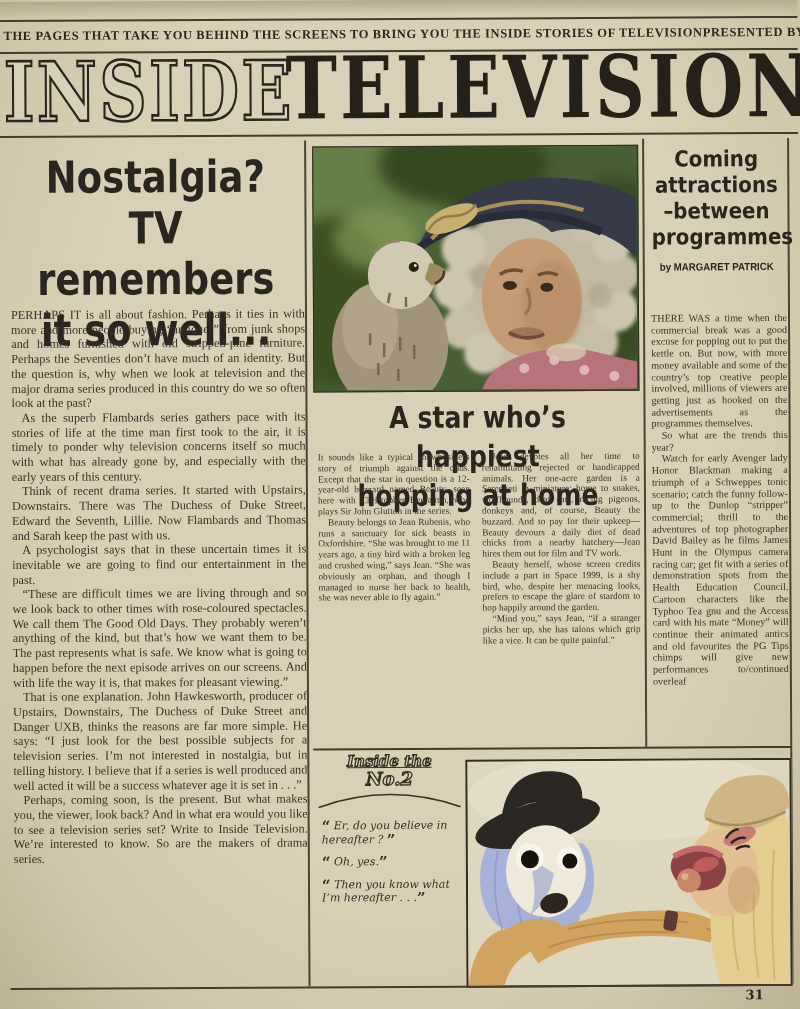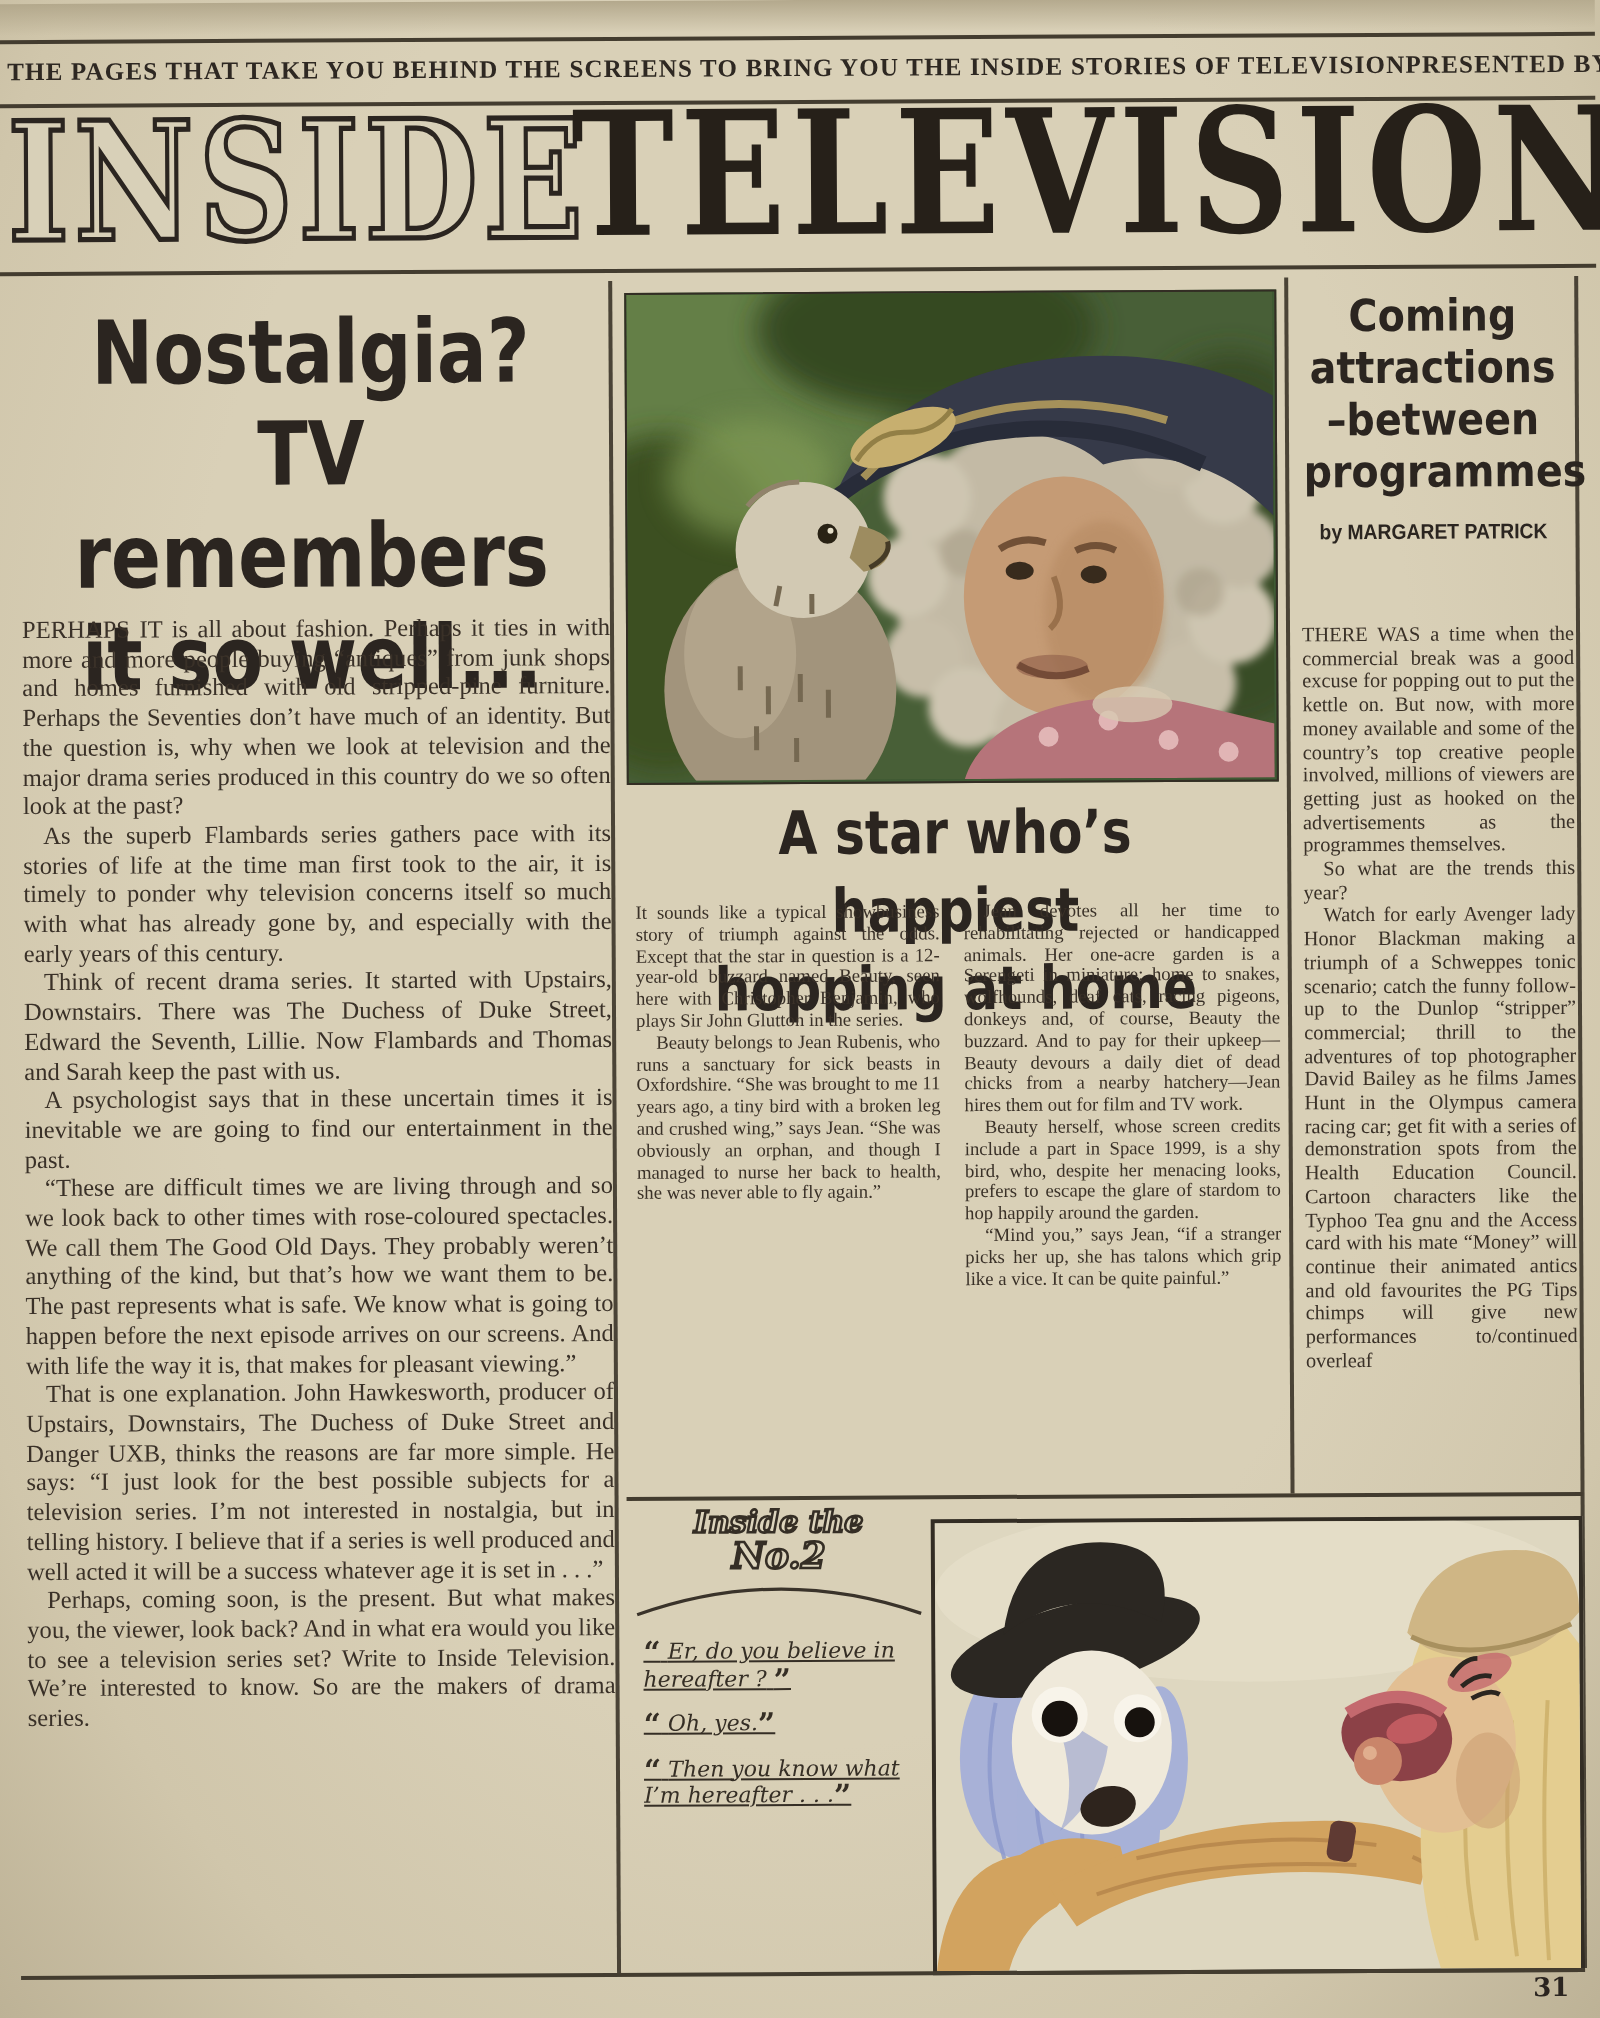--- a/index.html
+++ b/index.html
@@ -47,35 +47,35 @@
   .star-col2 { left:482px; top:452px; width:158px; height:294px; font-size:9.4px; line-height:10.8px; }
   .coming-body { left:652px; top:314px; width:136px; height:436px; font-size:10.2px; line-height:11.7px; }
 
   .photo { position:absolute; left:314px; top:146px; width:326px; height:246px;
            border:1.5px solid #332d24; box-sizing:border-box; overflow:hidden; background:#3f5a34; }
   .photo svg { display:block; }
 
   .muppets { position:absolute; left:312px; top:753px; width:152px; text-align:center; }
   .outline { font-family:"DejaVu Serif", serif; font-weight:bold; font-style:italic;
              color:#ddd5bd; -webkit-text-stroke:1.3px #352e25; }
-  .mlogo1 { font-size:15px; line-height:17px; }
+  .mlogo1 { font-size:15px; line-height:17px;text-decoration:underline; }
   .mlogo2 { font-size:27px; line-height:28px; letter-spacing:0.5px; }
   .mlogo3 { font-size:18px; line-height:20px; margin-top:-1px; }
   .marc { display:block; margin:1px auto 0 auto; }
   .mquotes { text-align:left; margin:11px 2px 0 8px; }
-  .mq { margin-bottom:9px; font:italic 11px/13.5px "DejaVu Serif", serif; color:#352e25;text-decoration:underline; }
+  .mq { margin-bottom:9px; font:italic 11px/13.5px "DejaVu Serif", serif; color:#352e25; }
   .qo,.qc { font-style:normal; font-weight:bold; font-size:15px; line-height:10px; vertical-align:-2px; }
   .mcaption { margin:16px 0 0 8px; width:128px; text-align:left;
               font:7.5px/9.5px "Liberation Serif", serif; letter-spacing:0.2px; color:#3a3128; }
 
   .illus { position:absolute; left:464px; top:760px; width:326px; height:228px;
            border:2px solid #332d24; box-sizing:border-box; overflow:hidden; background:#ded7c0; }
   .illus svg { display:block; }
 
-  .pagenum { position:absolute; left:764px; top:989px; font:bold 13px "DejaVu Serif", serif; color:#2b2520; }
+  .pagenum { position:absolute; left:743px; top:989px; font:bold 13px "DejaVu Serif", serif; color:#2b2520; }
   .scan-top { position:absolute; left:0; top:0; width:800px; height:16px;
               background:linear-gradient(#b3a88c, rgba(179,168,140,0)); }
 </style>
 </head>
 <body>
 
 <div id="page">
   <div class="scan-top"></div>
   <div class="rule r-top1"></div>
 

